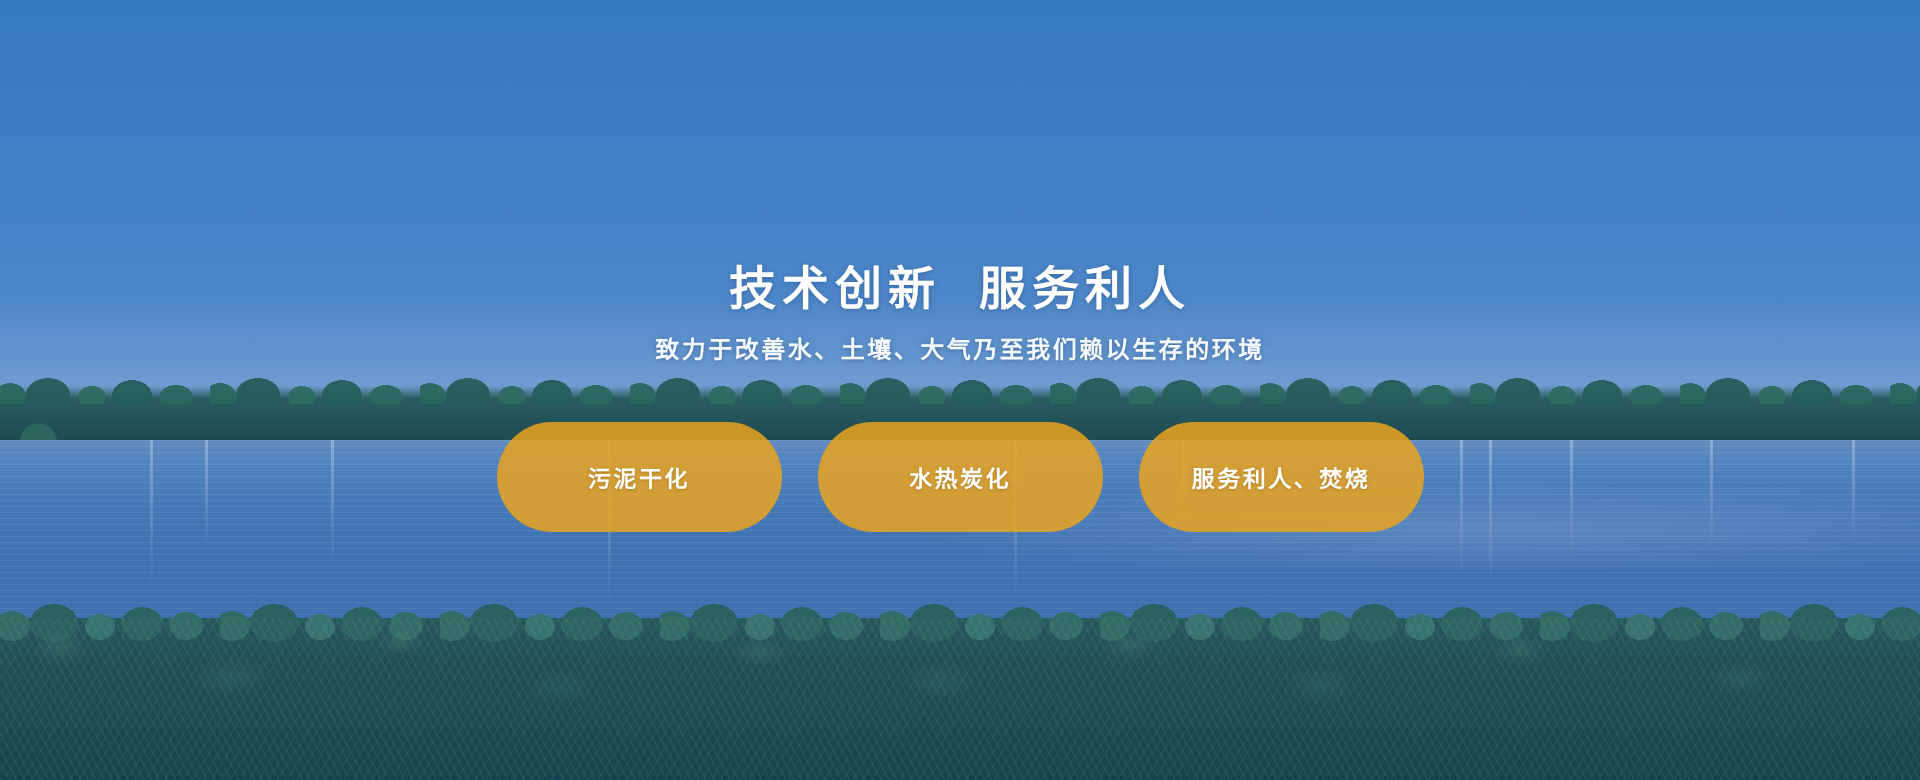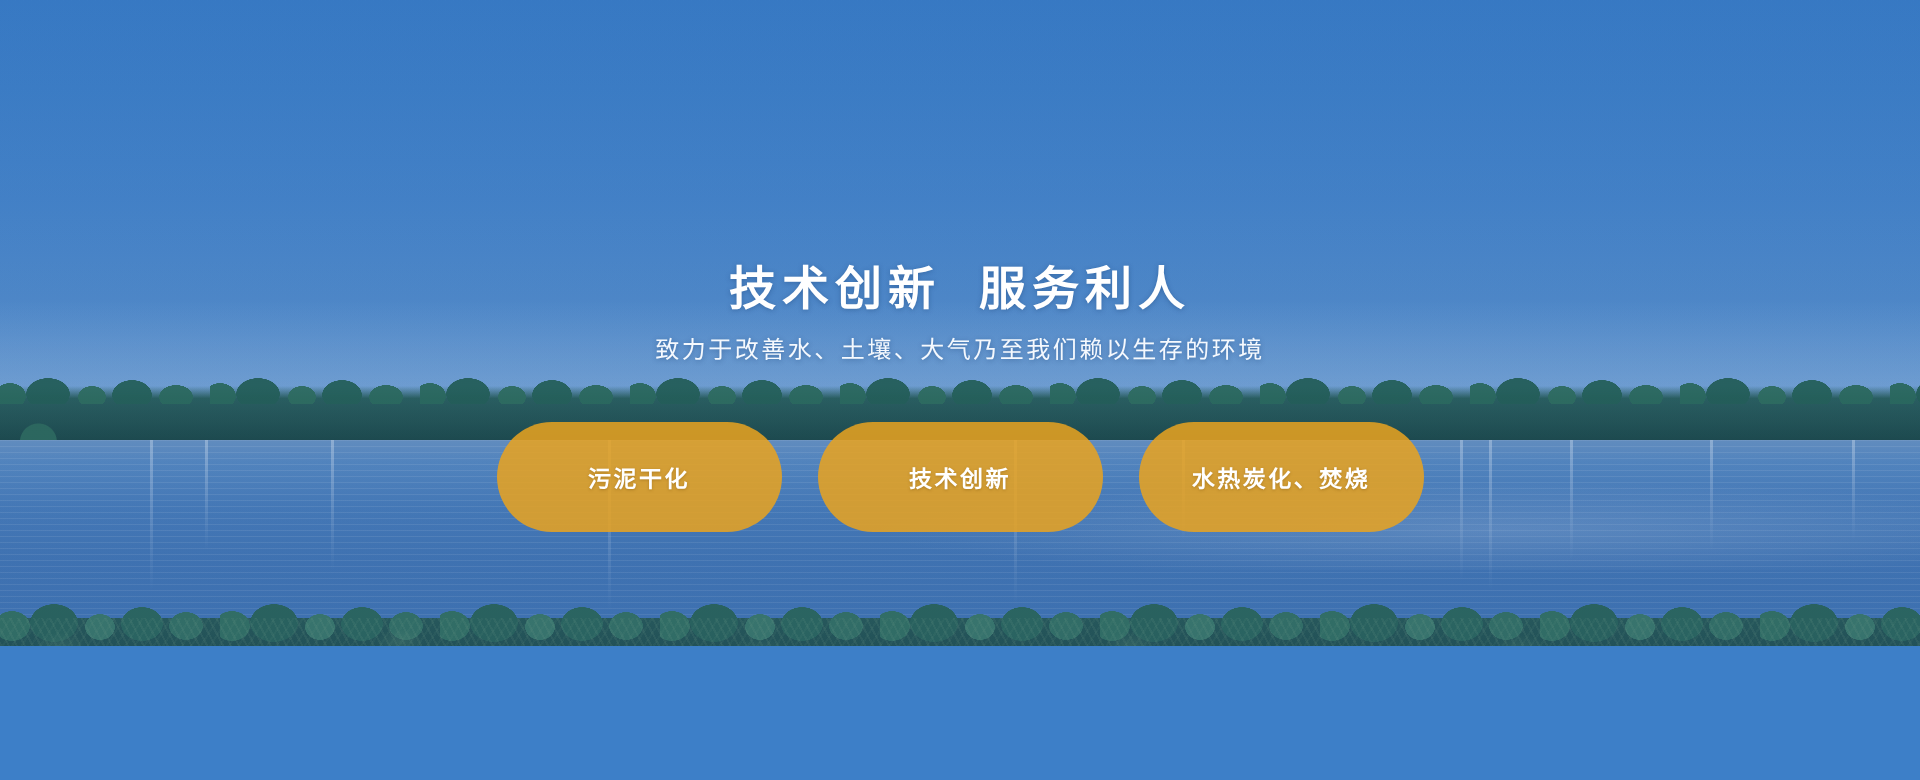--- a/index.html
+++ b/index.html
@@ -4,21 +4,21 @@
 <title>Hero Banner</title>
 <style>
   * { margin:0; padding:0; box-sizing:border-box; }
   html, body {
     width:1920px; height:780px; overflow:hidden;
     background:#3d7fc8;
     font-family:"Liberation Sans","DejaVu Sans",sans-serif;
   }
 
   .hero {
-    position:relative; width:1920px; height:646px; overflow:hidden;padding-left:20px;
+    position:relative; width:1920px; height:780px; overflow:hidden;padding-left:20px;
   }
 
   
   .sky {
     position:absolute; left:0; top:0; width:1920px; height:440px;
     background:linear-gradient(to bottom,
       #3a7cc6 0%, #3f80c8 20%, #4886cb 45%, #558ecd 68%, #6699d2 88%, #7ba6d8 100%);
   }
   .haze {
     position:absolute; left:0; top:300px; width:1920px; height:140px;
@@ -132,21 +132,21 @@
     display:flex; flex-direction:column; align-items:center;
   }
   .headline {
     margin-top:262px;
     font-size:47px; font-weight:700; color:#ffffff;
     letter-spacing:6px; white-space:pre; line-height:1.15;
     text-shadow:0 1px 5px rgba(20,55,105,0.35);
   }
   .subhead {
     margin-top:14px;
-    font-size:24px; font-weight:400; color:#f5f9fe;
+    font-size:24px; font-weight:700; color:#f5f9fe;
     letter-spacing:2.5px; white-space:pre;
     text-shadow:0 1px 5px rgba(20,55,105,0.42);
   }
 
   .pill-row {
     margin-top:57px;
     display:flex; gap:36px; align-items:center;
   }
   .pill {
     width:285px; height:110px; border-radius:58px;
@@ -264,18 +264,18 @@
   <div class="veg"></div>
 
   <div class="tint"></div>
 
   <div class="content">
     <div class="headline">技术创新  服务利人</div>
     <div class="subhead">致力于改善水、土壤、大气乃至我们赖以生存的环境</div>
 
     <div class="pill-row">
       <div class="pill">污泥干化</div>
-      <div class="pill">技术创新</div>
-      <div class="pill">水热炭化、焚烧</div>
+      <div class="pill">水热炭化</div>
+      <div class="pill">服务利人、焚烧</div>
     </div>
   </div>
 
 </div>
 
 </body></html>

